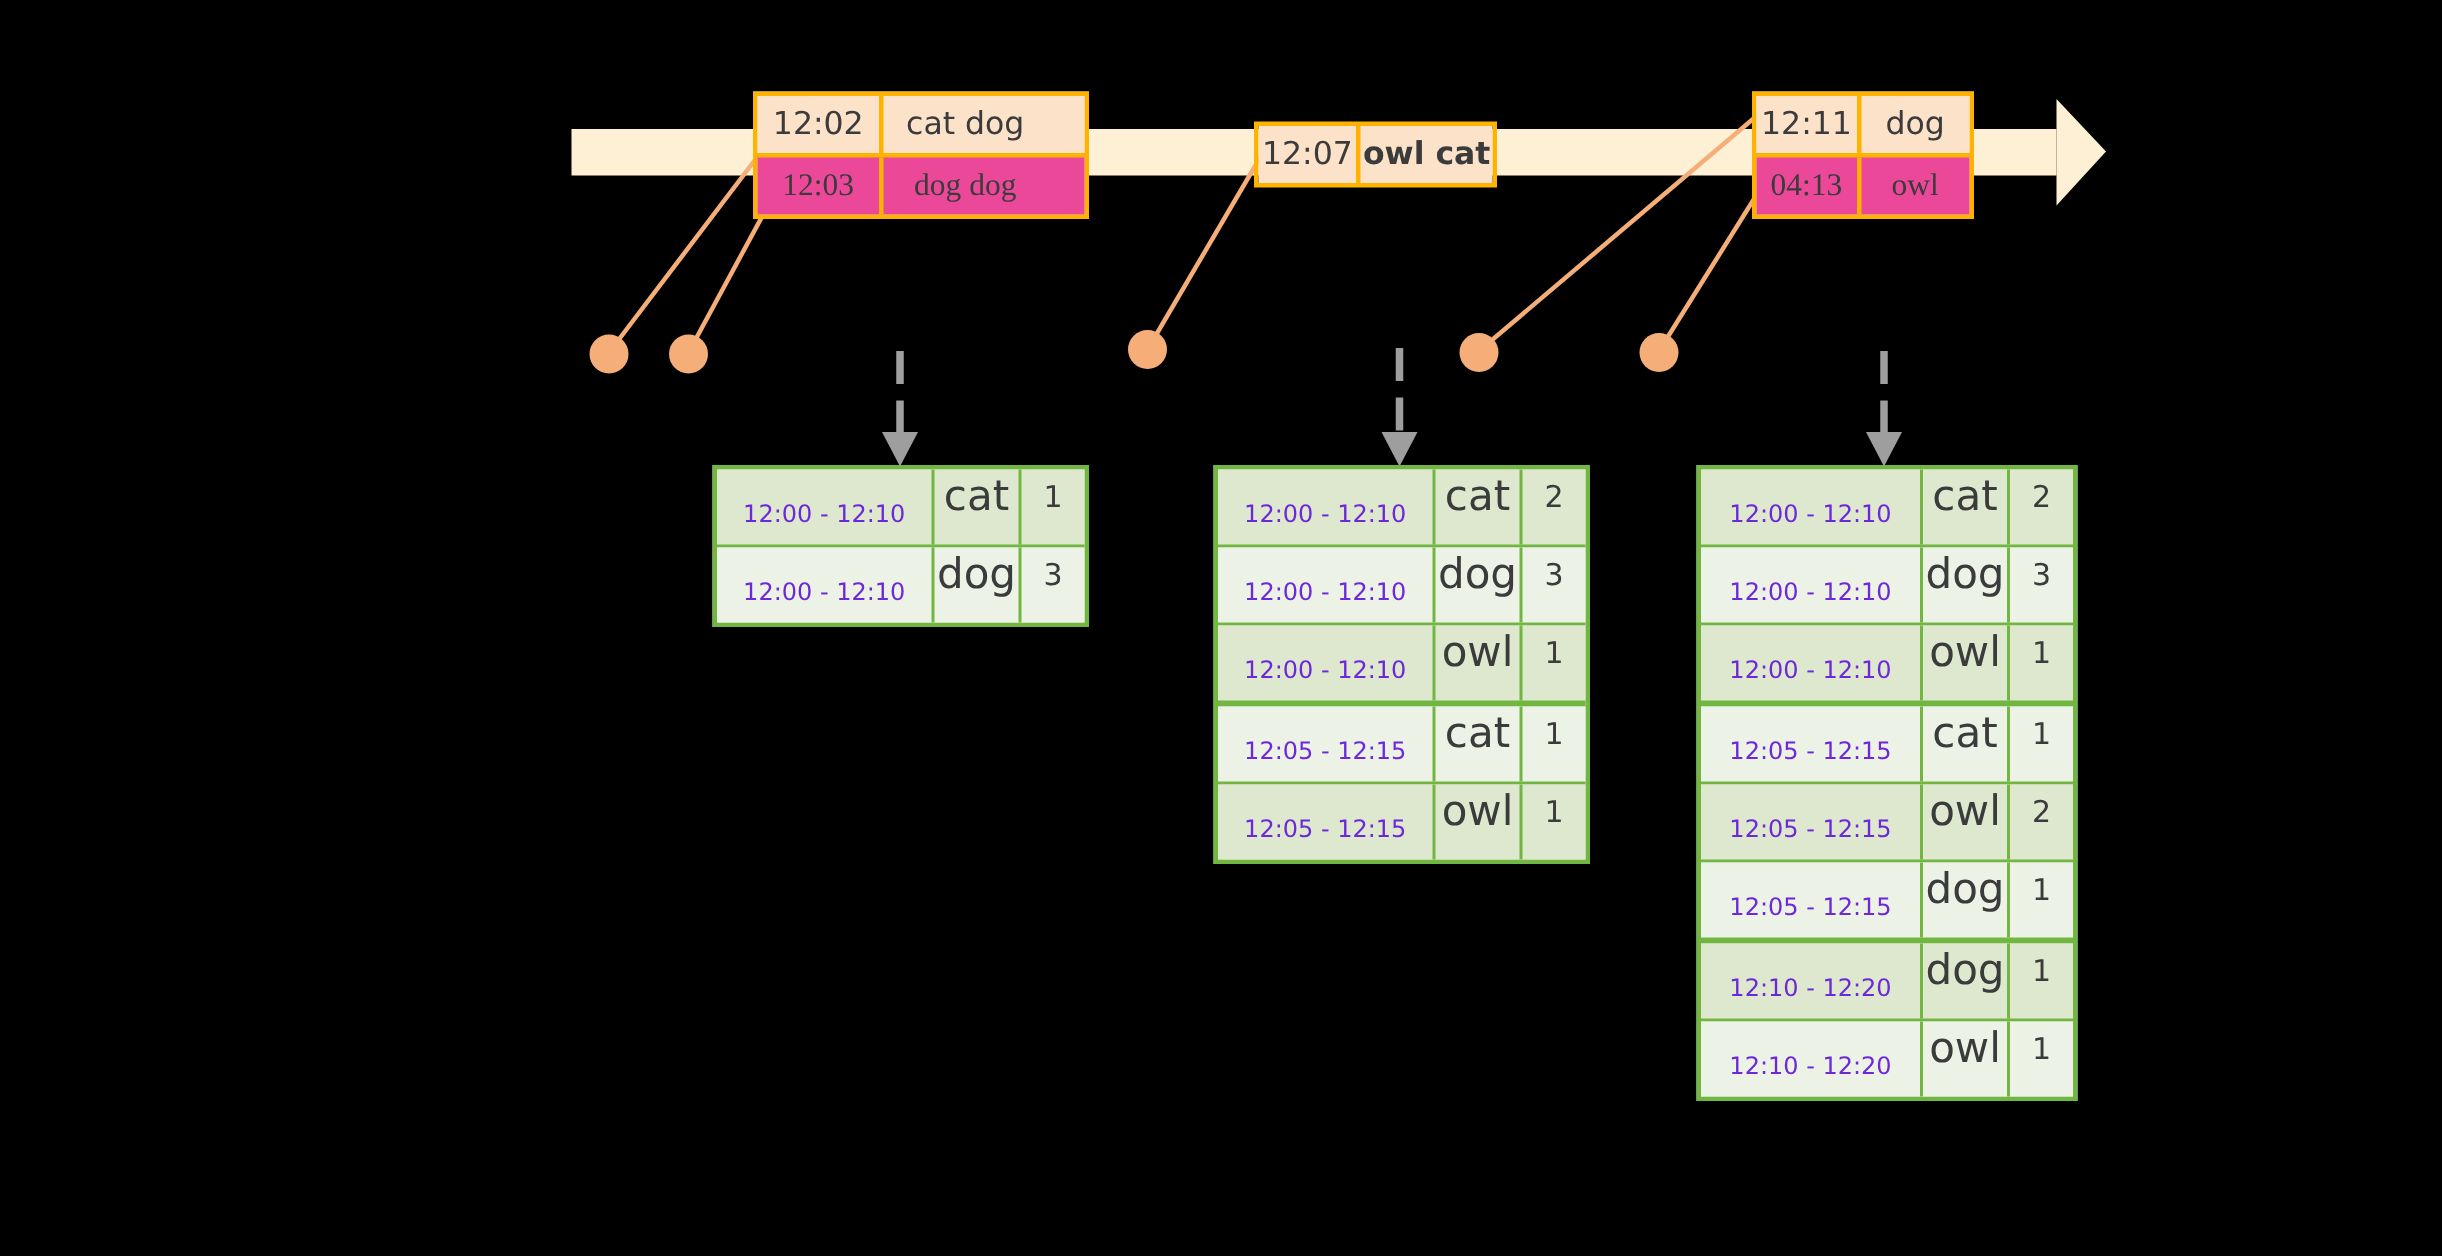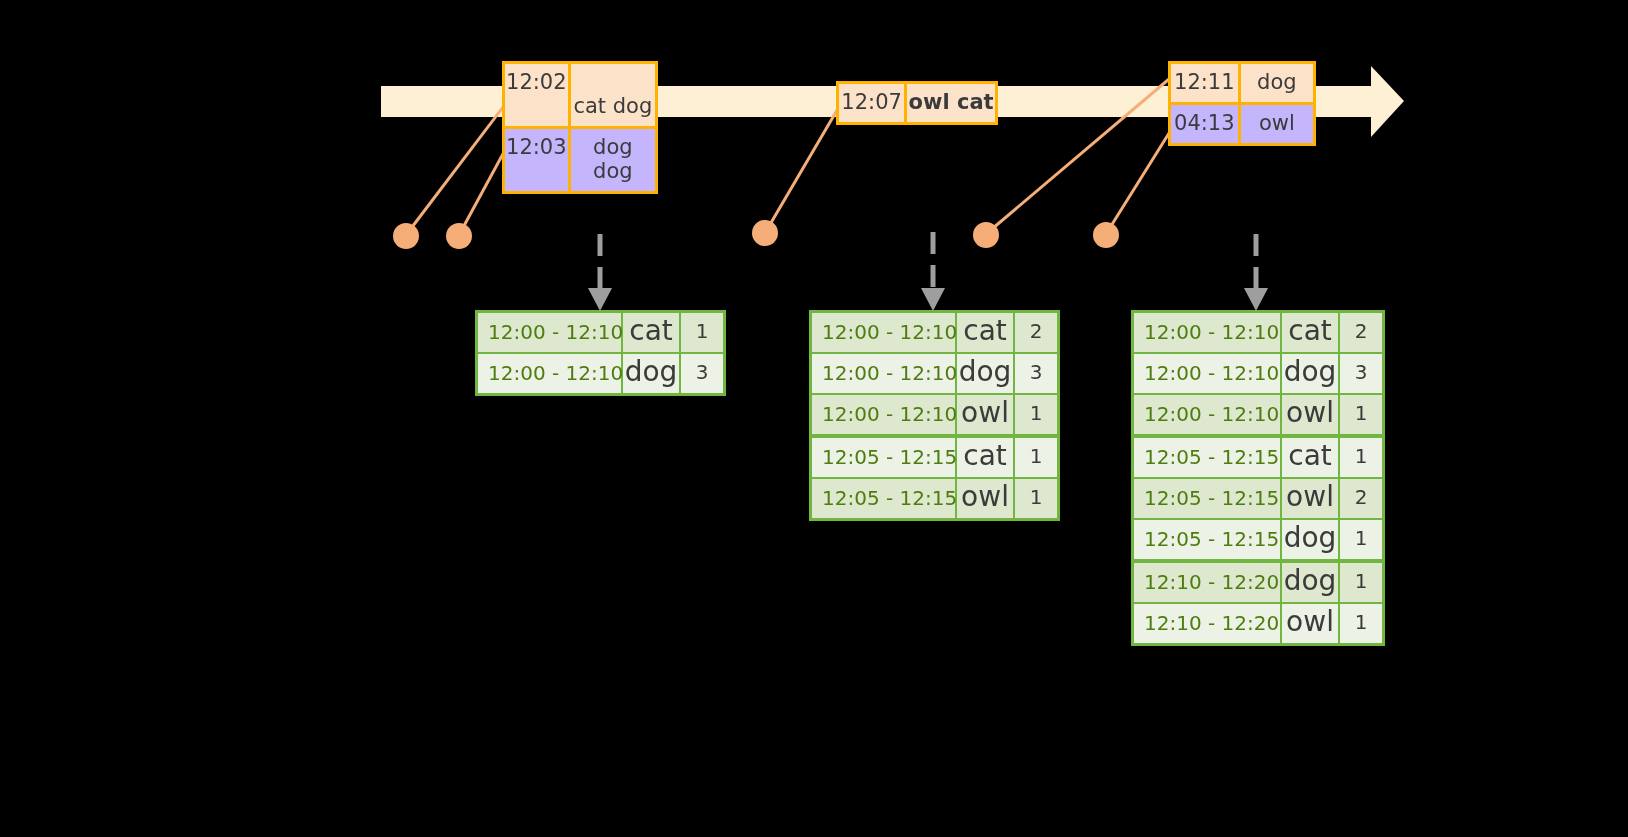--- a/index.html
+++ b/index.html
@@ -33,21 +33,21 @@
     position: absolute;
     border: 3px solid #FFB300;
     border-collapse: collapse;
     background: #FDEBD8;
     box-sizing: border-box;
   }
   .evt-row {
     display: flex;
   }
   .evt-row.r0 { background: #FCE2C8; }
-  .evt-row.r1 { background: #c4b5fd; }
+  .evt-row.r1 { background: #ec4899; font-family: Liberation Serif, serif; }
   .evt-row + .evt-row { border-top: 3px solid #FFB300; }
   .evt-time {
     width: 84px;
     text-align: center;
     font-size: 21px;
     color: #3b3b3b;
     padding: 6px 0 8px 0;
     box-sizing: border-box;
     border-right: 3px solid #FFB300;
     line-height: 24px;
@@ -72,23 +72,23 @@
     display: flex;
     border-bottom: 2px solid #72B642;
     box-sizing: border-box;
   }
   .res-row:last-child { border-bottom: none; }
   .res-row.shade-a { background: #DDE8CE; }
   .res-row.shade-b { background: #EDF2E6; }
   .res-row.grp-end { border-bottom: 4px solid #72B642; }
   .res-win {
     text-align: center;
-    font-size: 20px;
-    color: #4d7c0f;
-    padding: 8px 10px 9px 10px;
+    font-size: 16px;
+    color: #6d28d9;
+    padding: 19px 10px 9px 10px;
     box-sizing: border-box;
     border-right: 2px solid #72B642;
     line-height: 22px;
     white-space: nowrap;
   }
   .res-key {
     width: 58px;
     text-align: center;
     font-size: 28px;
     color: #3b3b3b;
@@ -147,24 +147,24 @@
         <line x1="933" y1="232" x2="933" y2="292" stroke-dasharray="22,11"></line>
         <polygon points="921,288 945,288 933,311" stroke="none"></polygon>
       </g>
       <g>
         <line x1="1256" y1="234" x2="1256" y2="292" stroke-dasharray="22,11"></line>
         <polygon points="1244,288 1268,288 1256,311" stroke="none"></polygon>
       </g>
     </g>
   </svg>
 
-  <div class="evt-table" style="left:502px; top:61px; width:156px;">
+  <div class="evt-table" style="left:502px; top:61px; width:224px;">
     <div class="evt-row r0">
       <div class="evt-time">12:02</div>
-      <div class="evt-words" style="width:109px;margin-top:24px;">cat dog</div>
+      <div class="evt-words" style="width:109px;">cat dog</div>
     </div>
     <div class="evt-row r1">
       <div class="evt-time">12:03</div>
       <div class="evt-words" style="width:109px;">dog dog</div>
     </div>
   </div>
 
   <div class="evt-table" style="left:836px; top:81px; width:162px;">
     <div class="evt-row r0">
       <div class="evt-time">12:07</div>

